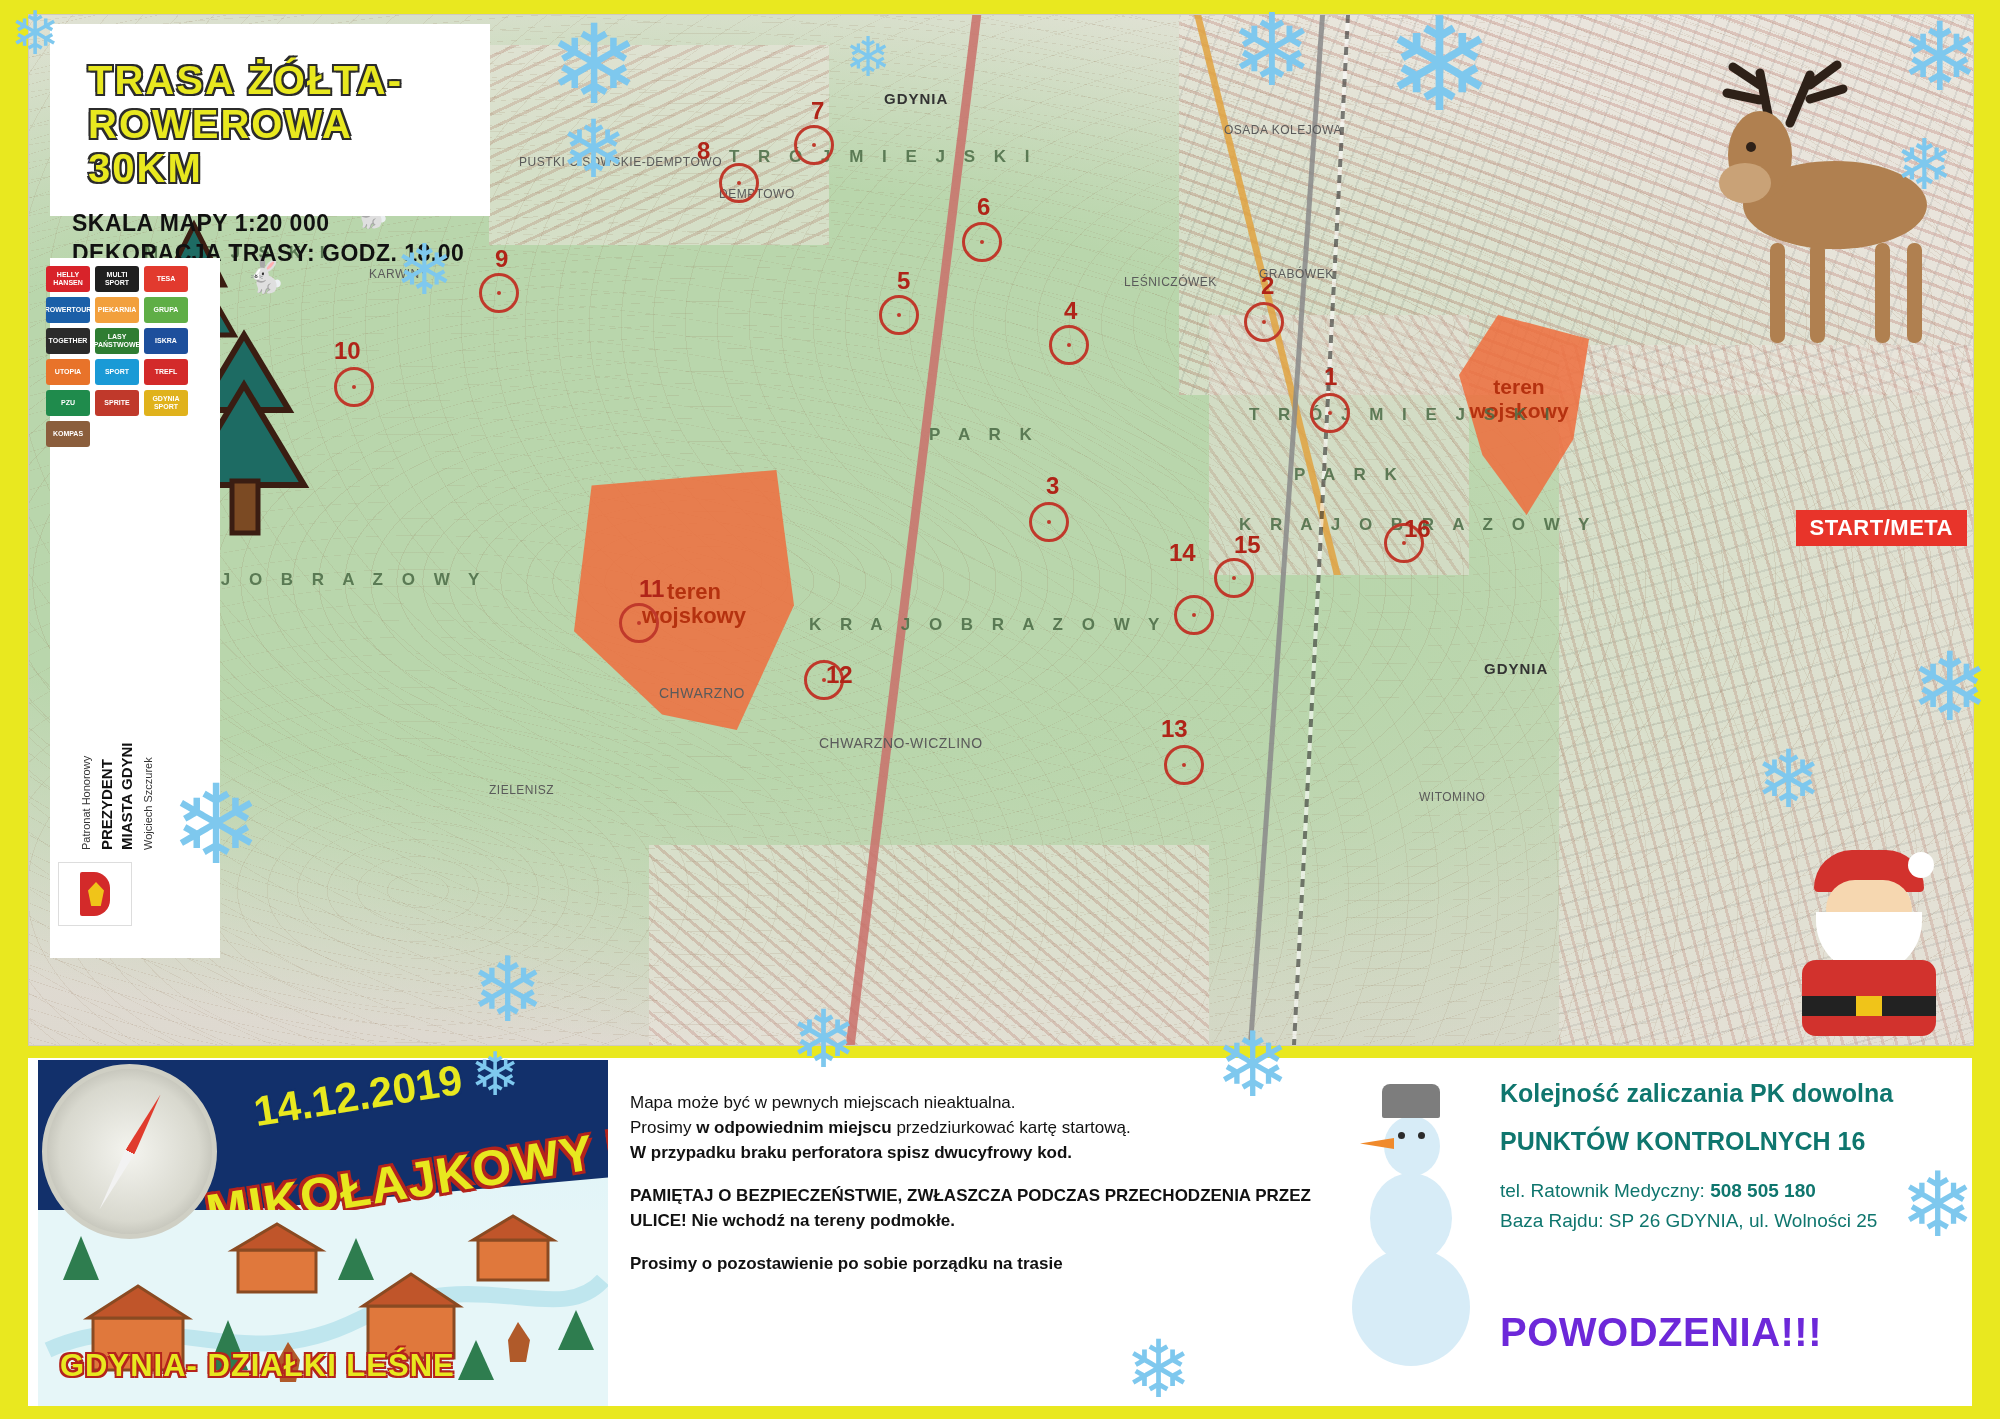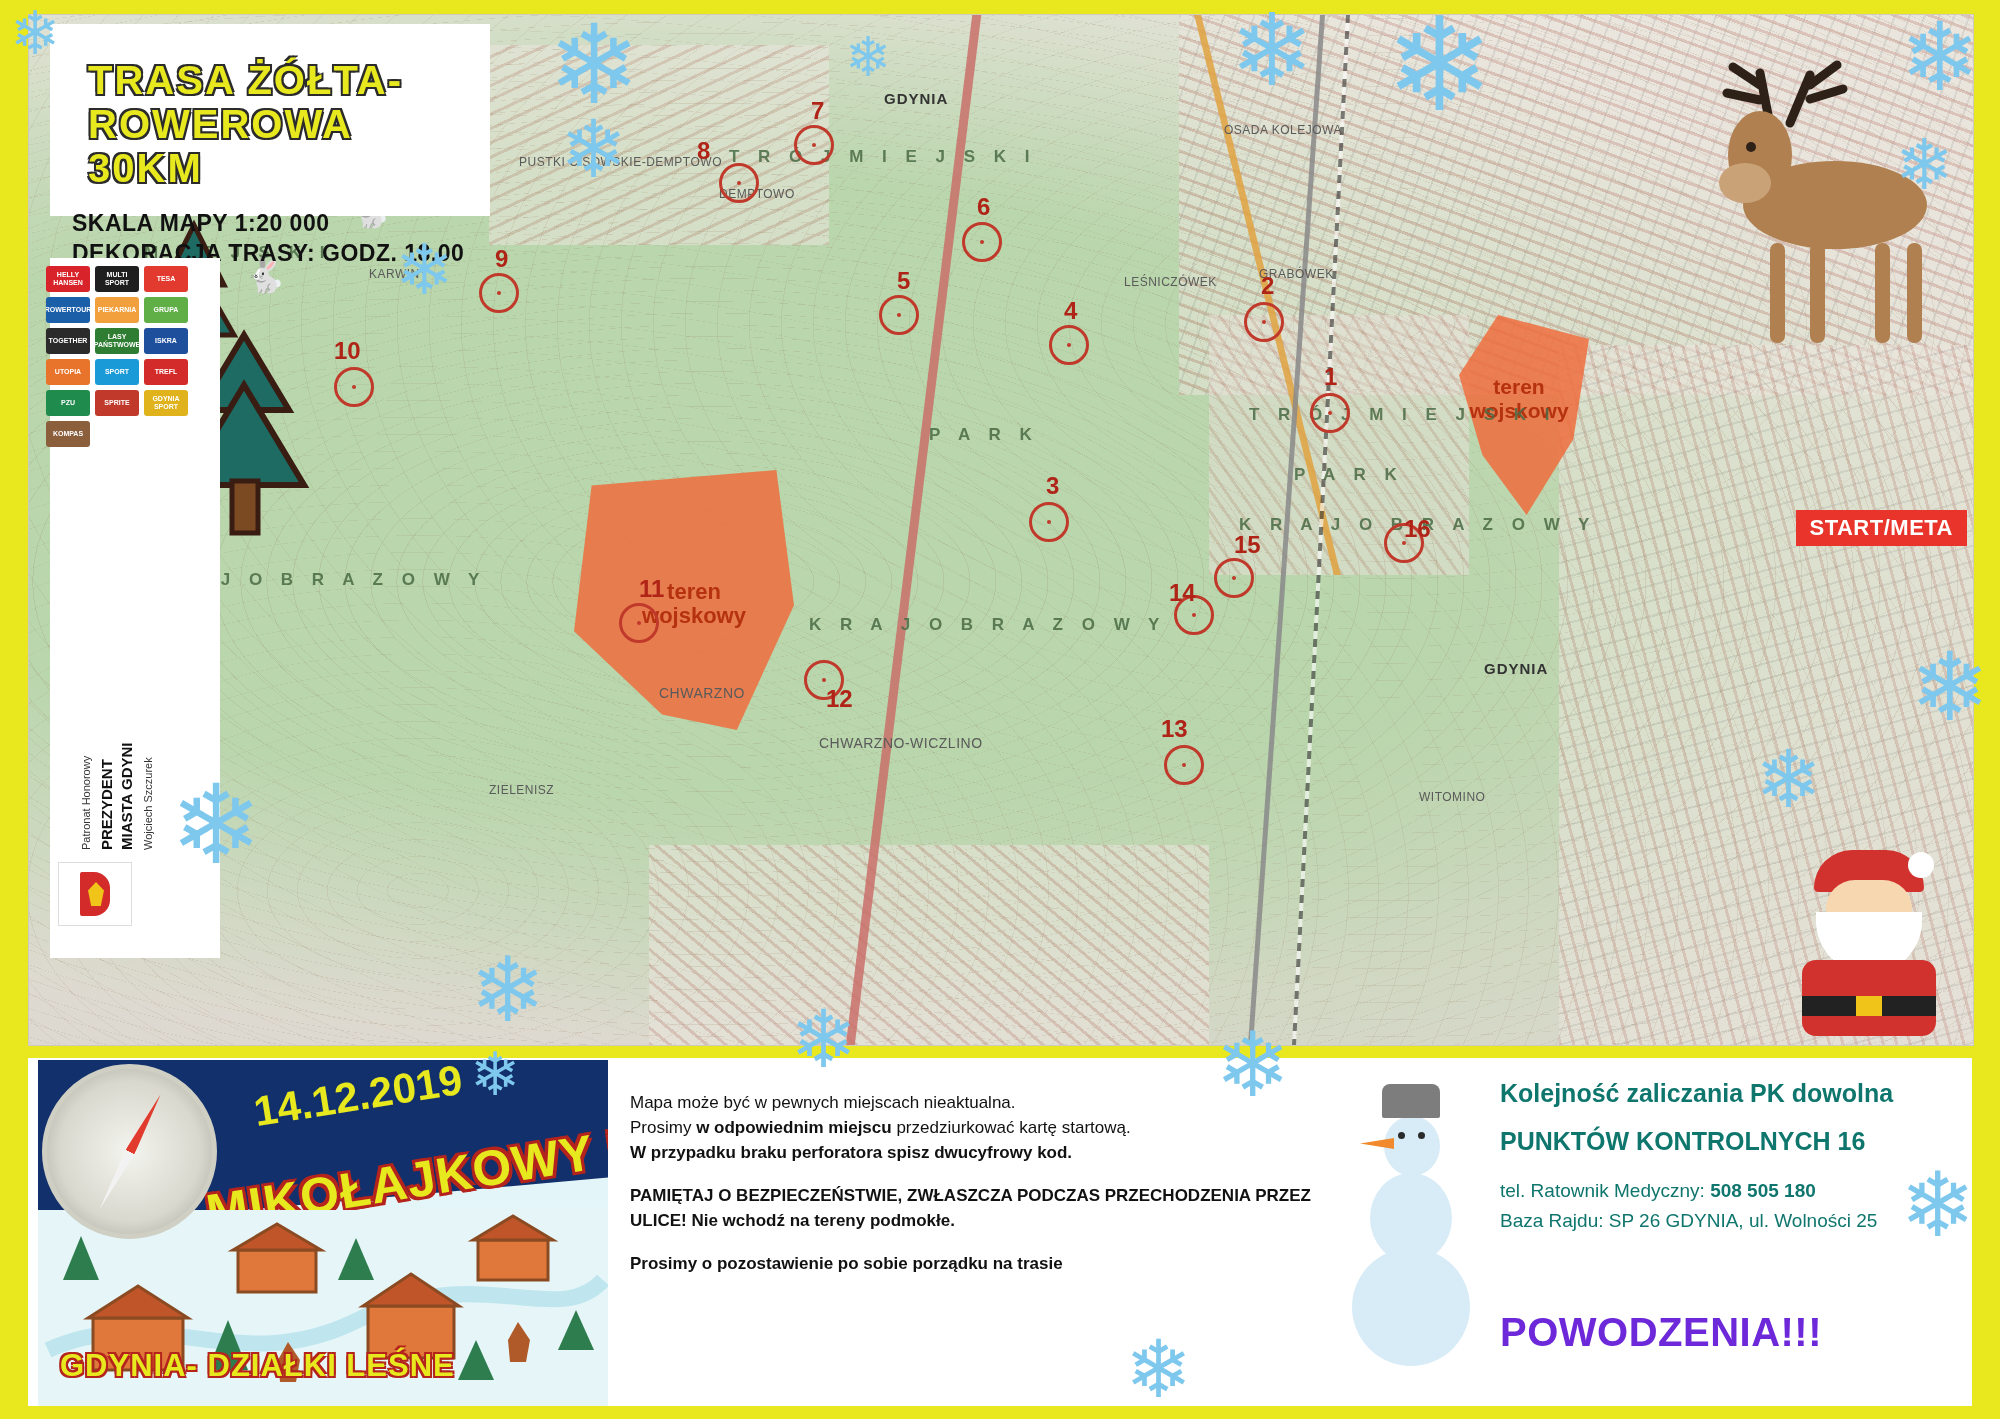--- a/index.html
+++ b/index.html
@@ -232,27 +232,27 @@
     <div class="cp" style="left:450px;top:258px"></div>
     <div class="cp-num" style="left:466px;top:230px">9</div>
 
     <div class="cp" style="left:305px;top:352px"></div>
     <div class="cp-num" style="left:305px;top:322px">10</div>
 
     <div class="cp" style="left:590px;top:588px"></div>
     <div class="cp-num" style="left:610px;top:560px">11</div>
 
     <div class="cp" style="left:775px;top:645px"></div>
-    <div class="cp-num" style="left:797px;top:670px">12</div>
+    <div class="cp-num" style="left:797px;top:646px">12</div>
 
     <div class="cp" style="left:1135px;top:730px"></div>
     <div class="cp-num" style="left:1132px;top:700px">13</div>
 
     <div class="cp" style="left:1145px;top:580px"></div>
-    <div class="cp-num" style="left:1140px;top:564px">14</div>
+    <div class="cp-num" style="left:1140px;top:524px">14</div>
 
     <div class="cp" style="left:1185px;top:543px"></div>
     <div class="cp-num" style="left:1205px;top:516px">15</div>
 
     <div class="cp" style="left:1355px;top:508px"></div>
     <div class="cp-num" style="left:1375px;top:500px">16</div>
 
     <div class="startmeta">START/META</div>
 
     <div class="hare" style="left:320px;top:175px">🐇</div>

